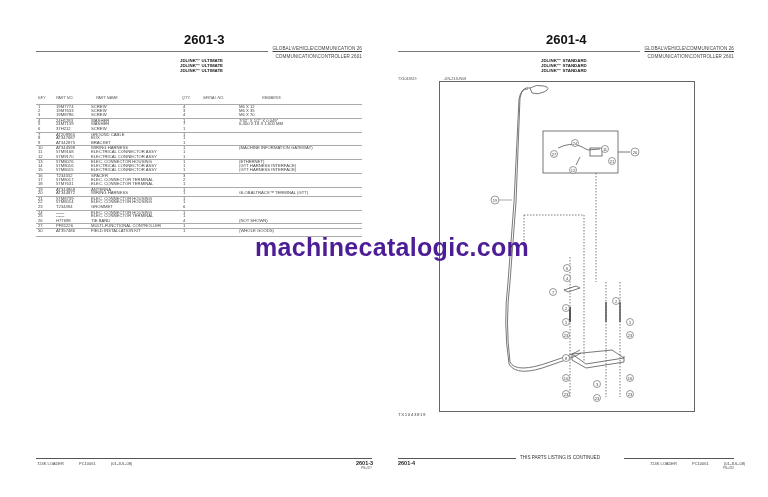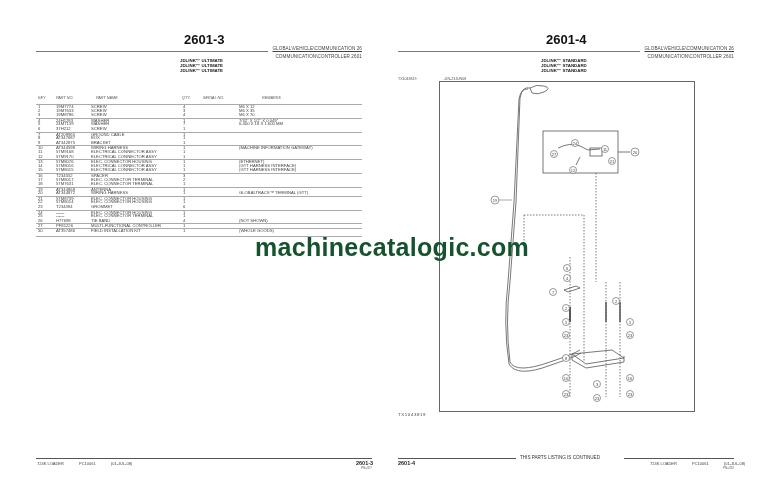--- a/index.html
+++ b/index.html
@@ -64,21 +64,21 @@
   .continued .line { position: absolute; top: 3px; height: 1px; background: #555; }
   .continued .line.a { left: 0; width: 118px; }
   .continued .line.b { left: 226px; width: 110px; }
   .continued .txt { position: absolute; left: 122px; top: 0; font-size: 4.6px; color: #333; white-space: nowrap; }
 
   
   .diagram { position: absolute; left: 55px; top: 81px; width: 256px; height: 331px; border: 1px solid #666; }
   .diagram svg { position: absolute; left: 0; top: 0; }
   .fig-id { position: absolute; left: 14px; top: 412px; font-size: 4.4px; color: #444; letter-spacing: 0.6px; }
 
-  .watermark { position: absolute; left: 255px; top: 233px; font-size: 25px; font-weight: bold; color: #14532d; letter-spacing: 0.3px; white-space: nowrap; }
+  .watermark { position: absolute; left: 255px; top: 233px; font-size: 25px; font-weight: bold; color: #4c1d95; letter-spacing: 0.3px; white-space: nowrap; }
 </style>
 </head>
 <body>
 
 <div class="page left">
   <div class="page-title">2601-3</div>
   <div class="top-rule"></div>
   <div class="section-path l1">GLOBAL\VEHICLE\COMMUNICATION  26</div>
   <div class="section-path l2">COMMUNICATION\CONTROLLER 2601</div>
   <div class="subtitles">

